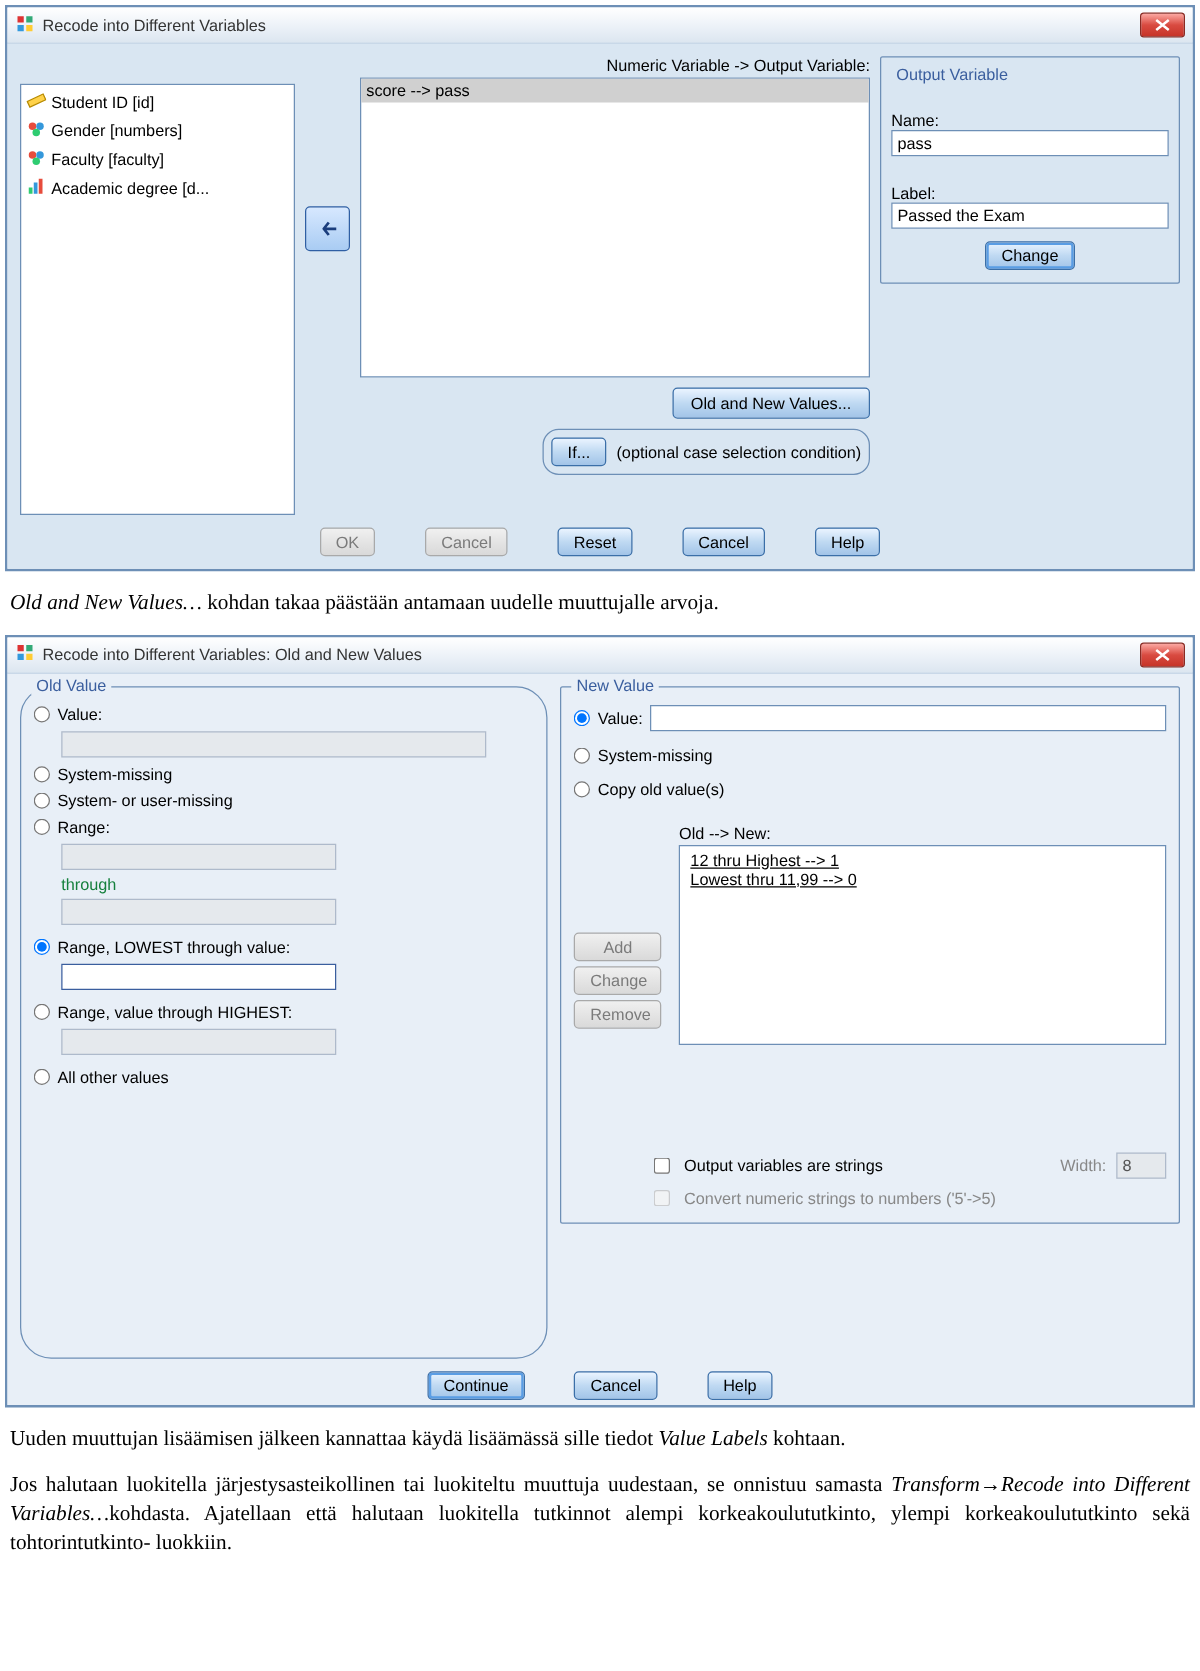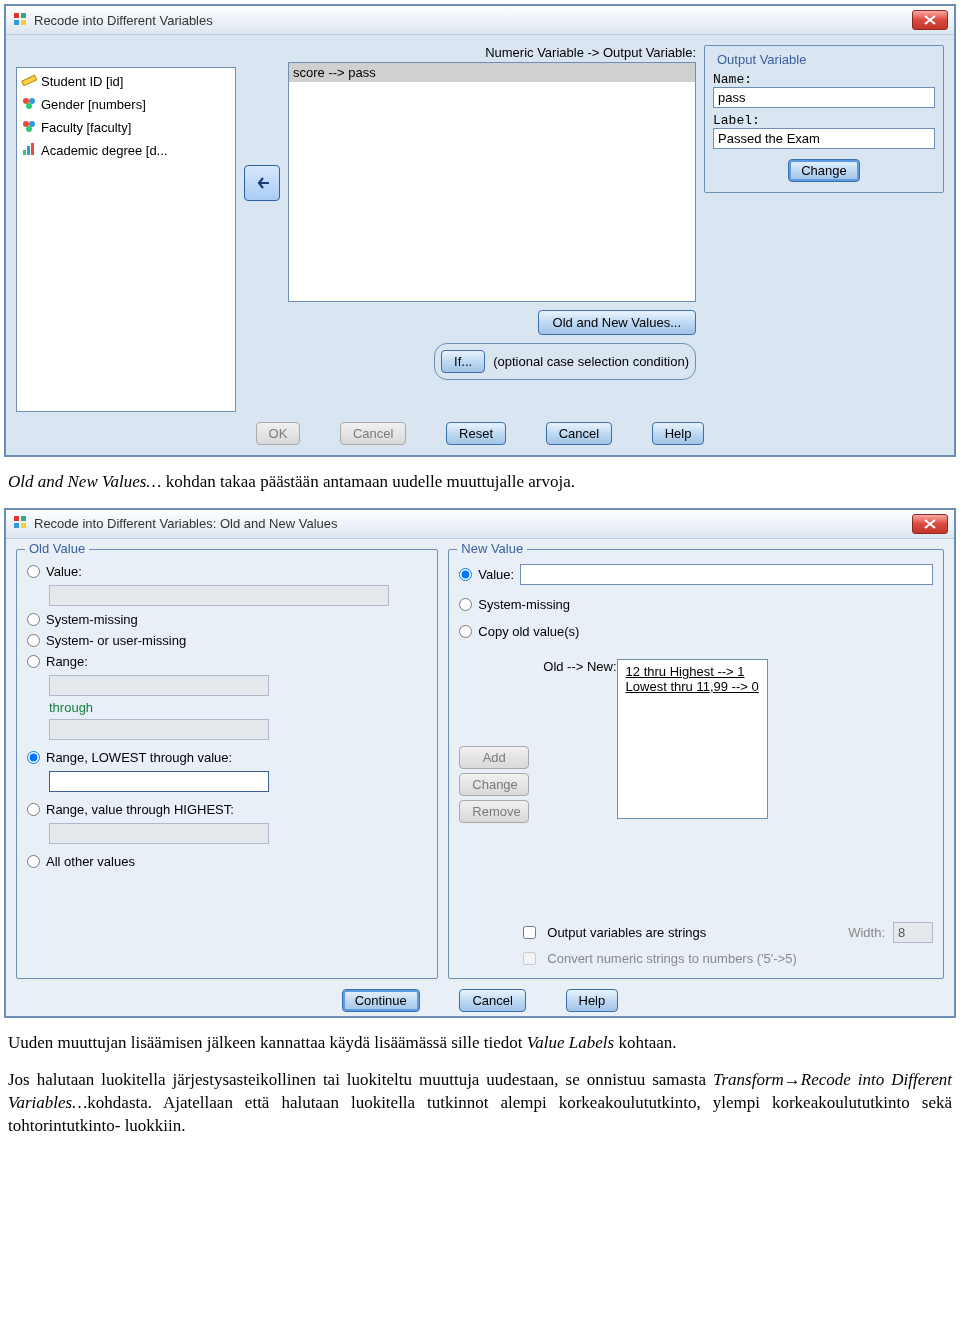--- a/index.html
+++ b/index.html
@@ -108,21 +108,21 @@
     width: 240px;
   }
   .ov-fieldset .legend {
     color: #3a5e9e;
     margin-top: -14px;
     background: #d9e6f2;
     display: inline-block;
     padding: 0 4px;
     font-size: 13px;
   }
-  .ov-fieldset label { display:block; margin-top:5px;font-family:Liberation Mono, monospace; }
+  .ov-fieldset label { display:block; margin-top:22px; }
   .ov-fieldset input[type=text] {
     width: 100%;
     border: 1px solid #6d8fb6;
     padding: 2px 4px;
     font-size: 13px;
   }
   .change-btn-wrap { text-align:center; margin-top:10px; }
 
   .spss-btn {
     background: linear-gradient(to bottom, #eaf4ff 0%, #bfd9f2 50%, #a2c4e8 100%);
@@ -330,21 +330,21 @@
     <div class="close-btn">
       <svg width="12" height="10" viewBox="0 0 12 10">
           <path d="M1 1 L11 9 M11 1 L1 9" stroke="#fff" stroke-width="2"></path>
         </svg>
     </div>
   </div>
   <div class="dialog-body-2">
     <div class="two-col">
 
       <div class="left-col">
-        <div class="fs2" style="height:430px;">
+        <div class="fs2" style="height:538px;border-radius:25px;">
           <div class="legend2">Old Value</div>
 
           <div class="radio-row">
             <input type="radio" name="old" style="">
             <span>Value:</span>
           </div>
           <input class="inp-disabled" style="width: 85%; margin-left: 22px;" disabled="">
 
           <div class="radio-row">
             <input type="radio" name="old" style="">
@@ -398,21 +398,21 @@
             <input type="radio" name="new" style="">
             <span>Copy old value(s)</span>
           </div>
 
           <div style="display:flex; margin-top:14px; flex:1; gap:6px;">
             <div class="mid-btns" style="align-self:center;">
               <button class="spss-btn disabled" style="width:70px;">Add</button>
               <button class="spss-btn disabled" style="width:70px;">Change</button>
               <button class="spss-btn disabled" style="width:70px;">Remove</button>
             </div>
-            <div style="flex:1; display:flex; flex-direction:row;">
+            <div style="flex:1; display:flex; flex-direction:column;">
               <span style="margin-bottom:2px;">Old --&gt; New:</span>
               <div class="oldnew-list" id="oldnewlist">
                   <div class="li-row">12 thru Highest --&gt; 1</div>
                   <div class="li-row">Lowest thru 11,99 --&gt; 0</div>
                 </div>
             </div>
           </div>
 
           <div style="display:flex; align-items:center; gap:8px; margin-top:12px; margin-left:60px;">
             <input type="checkbox" class="chk" style="">

